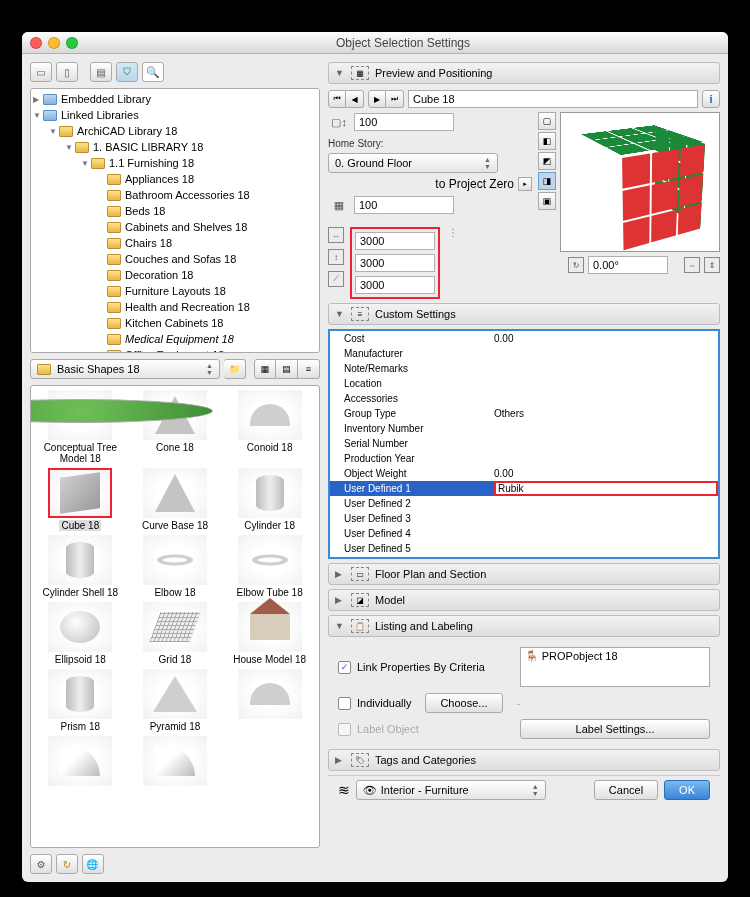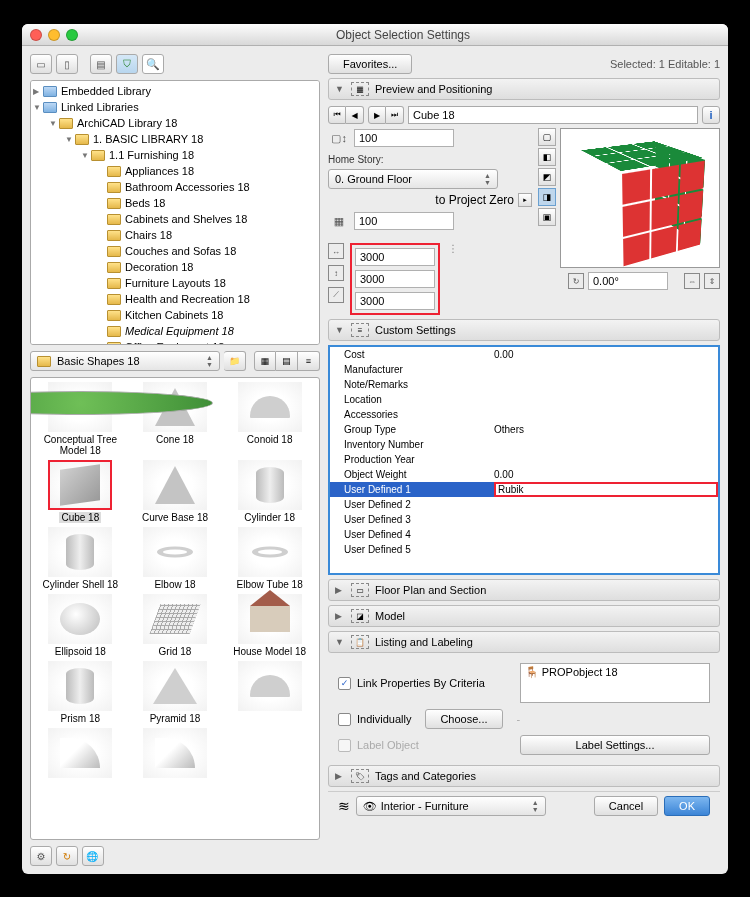--- a/index.html
+++ b/index.html
@@ -1,18 +1,18 @@
 <!DOCTYPE html>
 <html><head>
 <meta charset="utf-8">
 <style>
 * { box-sizing: border-box; font-family: "Lucida Grande", "Helvetica Neue", Arial, sans-serif; }
 body { margin: 0; padding: 20px; background: #000; }
 .window {
-  width: 706px; height: 850px; margin: 4px auto; background: #ececec;
+  width: 706px; height: 850px; margin: 12px auto; background: #ececec;
   border-radius: 6px; box-shadow: 0 8px 30px rgba(0,0,0,.5);
   display: flex; flex-direction: column; overflow: hidden; font-size: 11px;
 }
 .titlebar {
   height: 22px; display:flex; align-items:center; padding: 0 8px;
   background: linear-gradient(#fdfdfd,#d8d8d8); border-bottom:1px solid #b0b0b0;
 }
 .tb-buttons { display:flex; gap:6px; margin-right: 8px;}
 .tb-btn { width:12px; height:12px; border-radius:50%; border:1px solid rgba(0,0,0,.2);}
 .tb-close{background:#ff5f57;} .tb-min{background:#ffbd2e;} .tb-max{background:#28c940;}
@@ -366,24 +366,20 @@
       </div>
 
       <div class="bottom-tools">
         <div class="tbtn">⚙</div>
         <div class="tbtn" style="color:#d07a00;">↻</div>
         <div class="tbtn" style="color:#2a8;">🌐</div>
       </div>
     </div>
 
     <div class="right">
-      <div class="fav-row">
-        <button class="fav-btn">Favorites...</button>
-        <span class="sel-info">Selected: 1 Editable: 1</span>
-      </div>
 
       <div class="accordion">
         <span class="chev">▼</span>
           <span class="aicon">▦</span>
         <span>Preview and Positioning</span>
       </div>
 
       <div class="nav-row">
         <div class="nav-btns">
           <div class="nbtn">⏮</div>
@@ -519,20 +515,24 @@
           </div>
           <div class="srow">
             <div class="slabel">Group Type</div>
             <div class="sval">Others</div>
           </div>
           <div class="srow">
             <div class="slabel">Inventory Number</div>
             <div class="sval"></div>
           </div>
           <div class="srow">
+            <div class="slabel">Serial Number</div>
+            <div class="sval"></div>
+          </div>
+          <div class="srow">
             <div class="slabel">Production Year</div>
             <div class="sval"></div>
           </div>
           <div class="srow">
             <div class="slabel">Object Weight</div>
             <div class="sval">0.00</div>
           </div>
           <div class="srow selected">
             <div class="slabel">User Defined 1</div>
             <div class="sval hl">Rubik</div>

